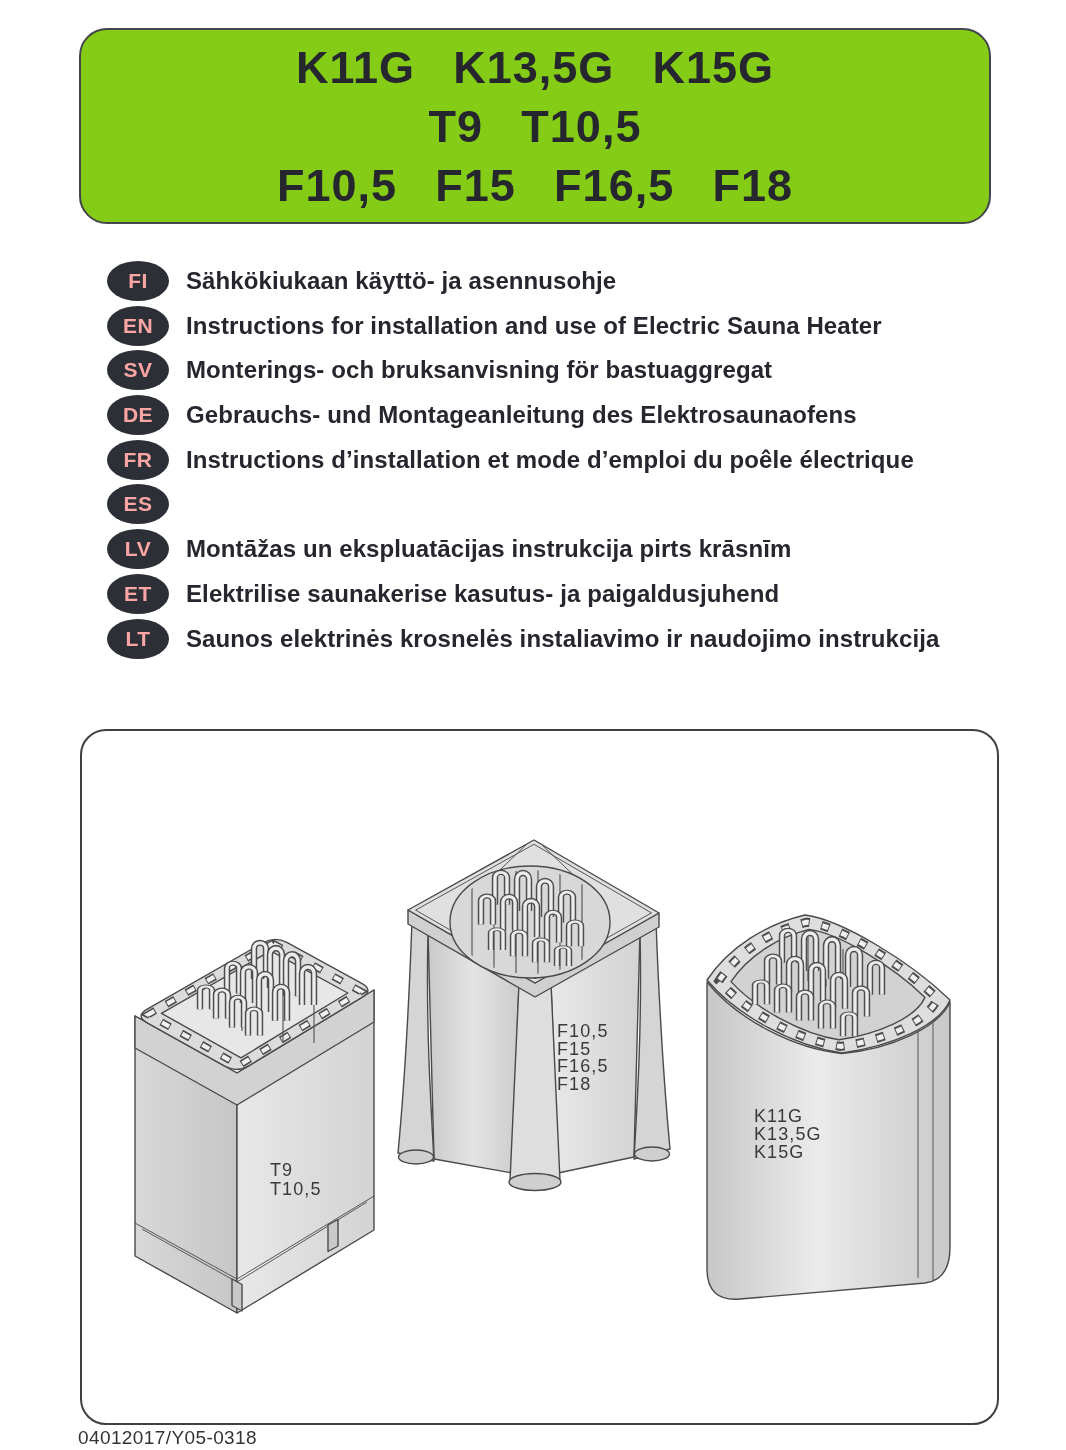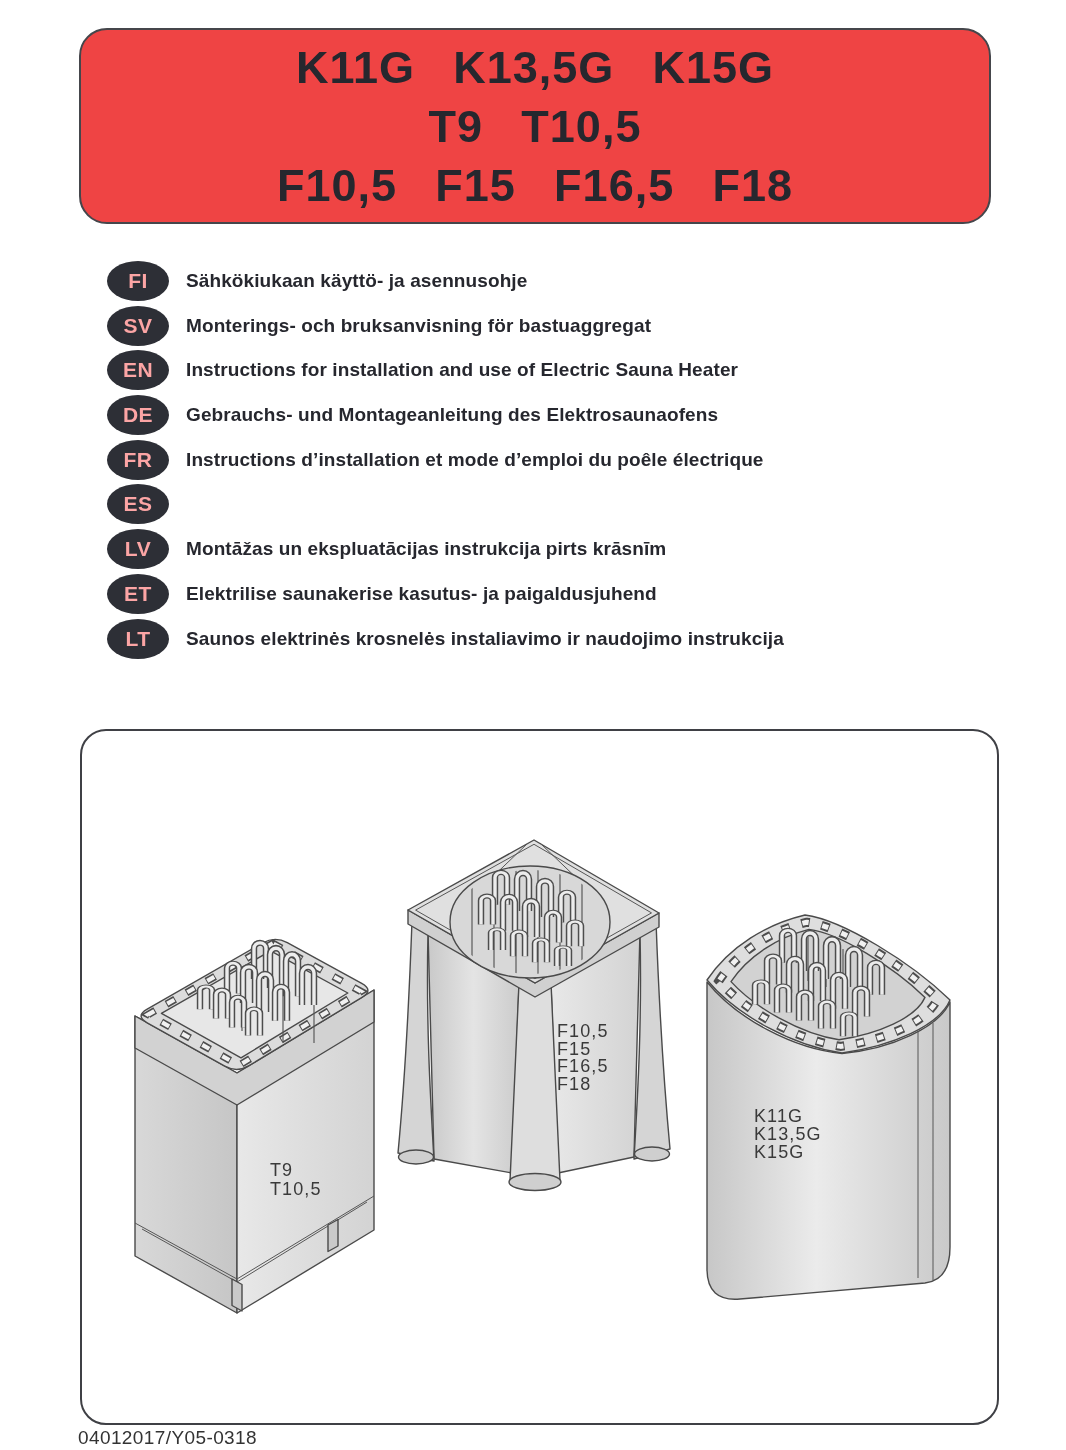--- a/index.html
+++ b/index.html
@@ -3,39 +3,39 @@
 <meta charset="utf-8">
 <style>
   html,body{margin:0;padding:0;background:#ffffff;}
   .page{
     position:relative;width:1066px;height:1450px;background:#ffffff;overflow:hidden;
     font-family:"Liberation Sans", sans-serif;
   }
   
   .title-box{
     position:absolute;left:79px;top:28px;width:908px;height:192px;
-    background:#ef4444;border:2px solid #45464b;border-radius:28px;
+    background:#84cc16;border:2px solid #45464b;border-radius:28px;
     display:flex;flex-direction:column;justify-content:center;align-items:center;
   }
   .title-line{
     font-size:45px;font-weight:bold;color:#26272e;line-height:59px;
     letter-spacing:1px;word-spacing:0.55em;white-space:nowrap;
   }
   
   .lang-list{
     position:absolute;left:107px;top:261px;margin:0;padding:0;list-style:none;
   }
   .lang-row{display:flex;align-items:center;height:40px;margin-bottom:4.7px;}
   .lang-badge{
     width:62px;height:40px;border-radius:50%;background:#2d2f36;color:#fca5a5;
     display:flex;align-items:center;justify-content:center;
     font-size:21px;font-weight:bold;letter-spacing:0.5px;flex:0 0 auto;
   }
   .lang-text{
-    margin-left:17px;font-size:19px;font-weight:bold;color:#26272e;
+    margin-left:17px;font-size:24px;font-weight:bold;color:#26272e;
     letter-spacing:0.1px;white-space:nowrap;
   }
   
   .illustration-box{
     position:absolute;left:80px;top:729px;width:915px;height:692px;
     border:2px solid #3f4045;border-radius:26px;background:#ffffff;
   }
   .illustration-box svg{position:absolute;left:0;top:0;width:100%;height:100%;}
   .outline{stroke:#4a4a4a;stroke-width:1.4;stroke-linejoin:round;}
   .thin{stroke:#565656;stroke-width:1;fill:none;}
@@ -62,26 +62,26 @@
     <div class="title-line">T9 T10,5</div>
     <div class="title-line">F10,5 F15 F16,5 F18</div>
   </header>
 
   <ul class="lang-list">
     <li class="lang-row">
       <span class="lang-badge">FI</span>
       <span class="lang-text">Sähkökiukaan käyttö- ja asennusohje</span>
     </li>
     <li class="lang-row">
+      <span class="lang-badge">EN</span>
+      <span class="lang-text">Instructions for installation and use of Electric Sauna Heater</span>
+    </li>
+    <li class="lang-row">
       <span class="lang-badge">SV</span>
       <span class="lang-text">Monterings- och bruksanvisning för bastuaggregat</span>
-    </li>
-    <li class="lang-row">
-      <span class="lang-badge">EN</span>
-      <span class="lang-text">Instructions for installation and use of Electric Sauna Heater</span>
     </li>
     <li class="lang-row">
       <span class="lang-badge">DE</span>
       <span class="lang-text">Gebrauchs- und Montageanleitung des Elektrosaunaofens</span>
     </li>
     <li class="lang-row">
       <span class="lang-badge">FR</span>
       <span class="lang-text">Instructions d’installation et mode d’emploi du poêle électrique</span>
     </li>
     <li class="lang-row">

